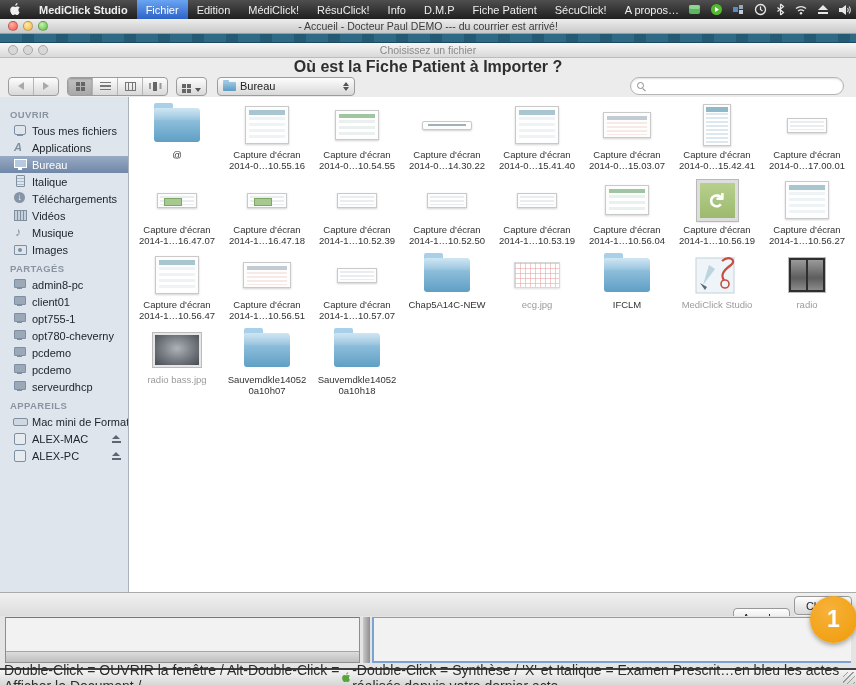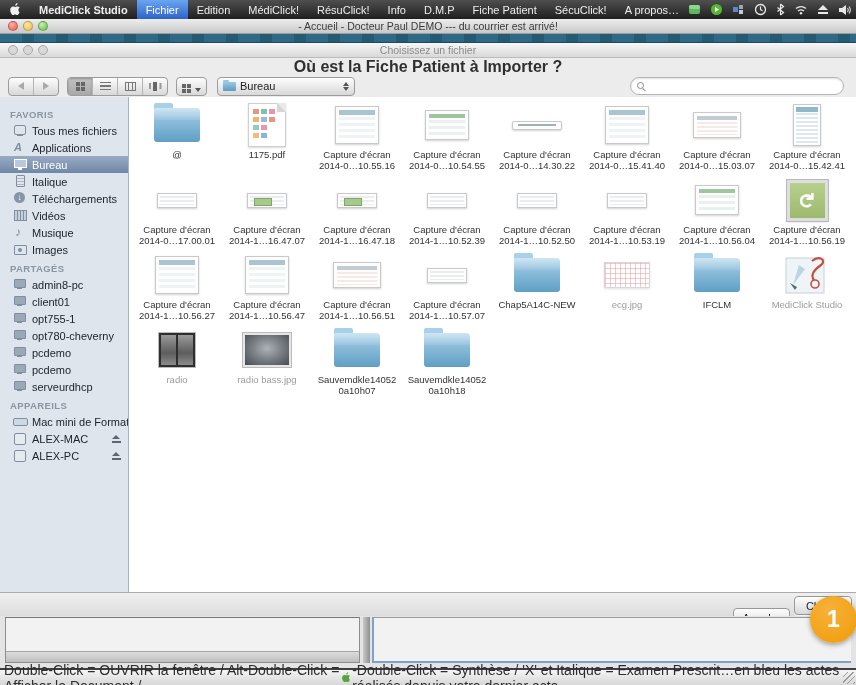--- a/index.html
+++ b/index.html
@@ -331,21 +331,21 @@
         <i class="d"></i>
       </span>
   </span>
   <span id="search">
     <span class="mag"></span>
   </span>
 </div>
 
 <div class="band" id="content">
   <div id="sidebar">
-      <div class="sb-header">FAVORIS</div>
+      <div class="sb-header">OUVRIR</div>
       <div class="sb-row">
         <span class="sbi sbi-allfiles"></span>
         <span class="lbl">Tous mes fichiers</span>
       </div>
       <div class="sb-row">
         <span class="sbi sbi-applications"></span>
         <span class="lbl">Applications</span>
       </div>
       <div class="sb-row sel">
         <span class="sbi sbi-desktop"></span>
@@ -416,28 +416,20 @@
         <span class="eject"></span>
       </div>
     </div>
   <div id="grid">
       <div class="cell">
         <div class="cell-icon">
           <div class="t-folder"></div>
         </div>
         <div class="cell-label">
           <div>@</div>
-        </div>
-      </div>
-      <div class="cell">
-        <div class="cell-icon">
-          <div class="t-pdf"></div>
-        </div>
-        <div class="cell-label">
-          <div>1175.pdf</div>
         </div>
       </div>
       <div class="cell">
         <div class="cell-icon">
           <div class="t-shot">
             <span class="hd"></span>
             <span class="ln"></span>
           </div>
         </div>
         <div class="cell-label">

